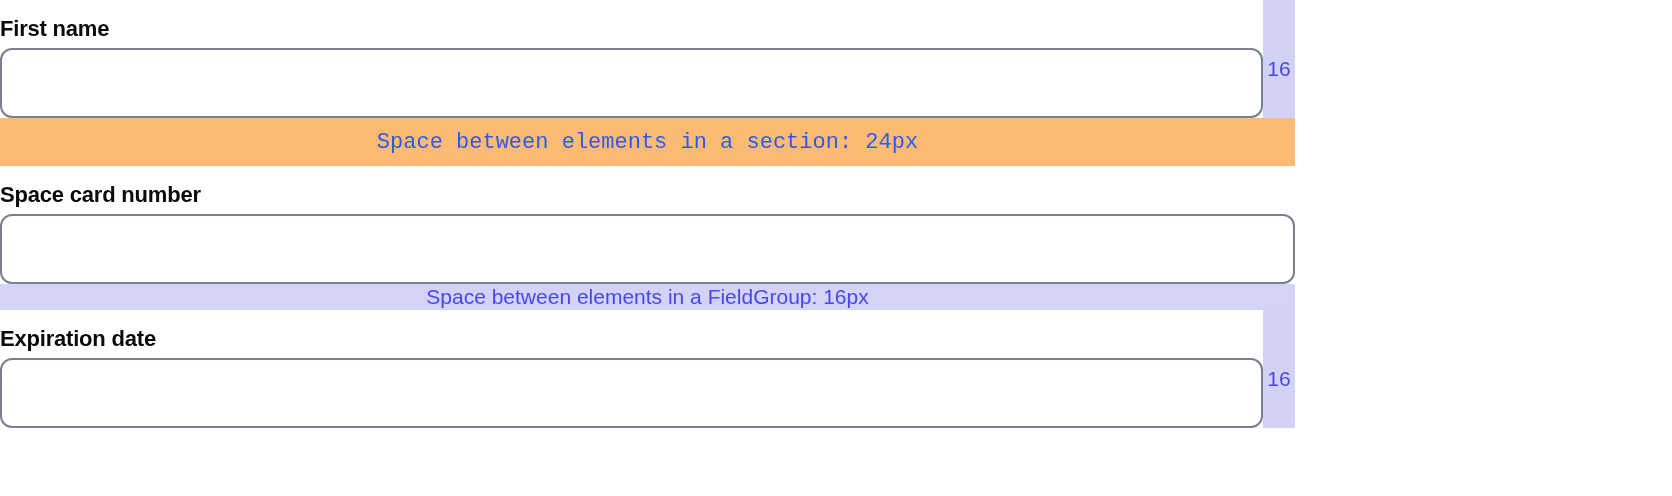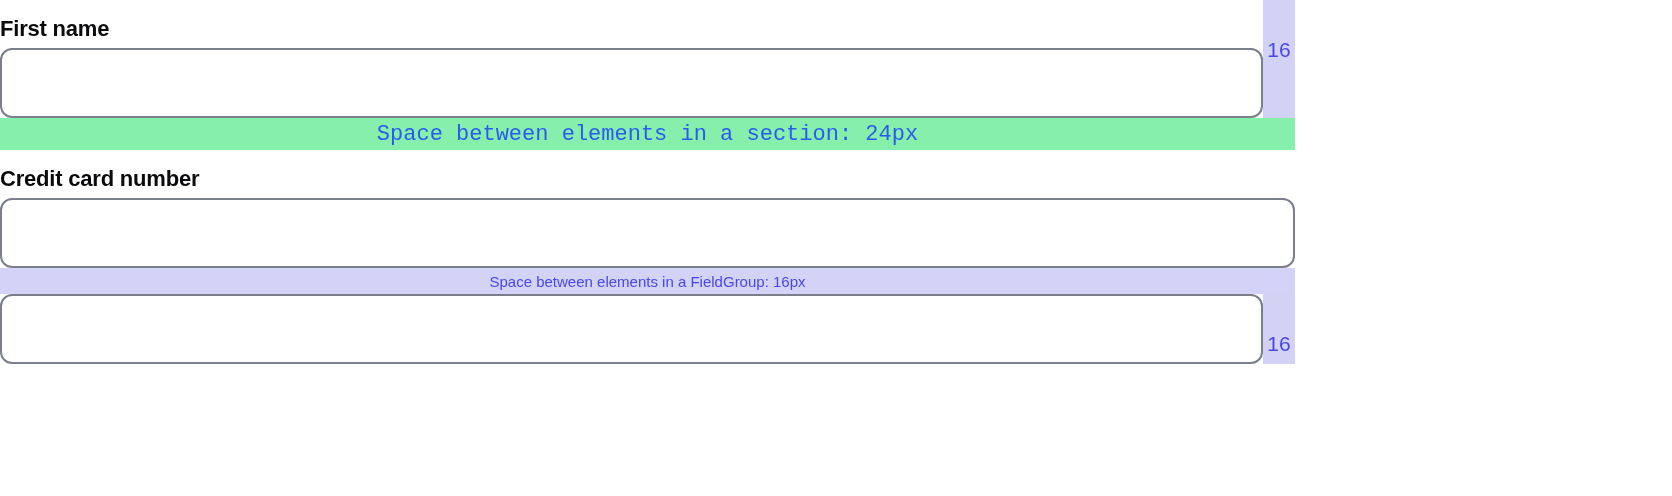--- a/index.html
+++ b/index.html
@@ -81,51 +81,51 @@
     background: #d2d2f5;
     display: flex;
     align-items: flex-start;
     justify-content: center;
   }
   .gap-strip-value {
     font-family: "Liberation Sans", sans-serif;
     font-size: 21px;
     color: #4a47e8;
     line-height: 24px;
-    margin-top: 38px;
+    margin-top: 57px;
     white-space: nowrap;
   }
 
   
   .banner {
     width: 1295px;
     box-sizing: border-box;
     display: flex;
     align-items: center;
     justify-content: center;
   }
   .banner-section {
-    background: #86efac;
-    height: 32px;
+    background: #fdba74;
+    height: 48px;
     align-items: center;
   }
   .banner-section .banner-text {
     font-family: "Liberation Mono", monospace;
     font-size: 22px;
     color: #2a5bf0;
     letter-spacing: 0px;
     white-space: nowrap;
   }
   .banner-fieldgroup {
     background: #d3d3f7;
     height: 26px;
   }
   .banner-fieldgroup .banner-text {
     font-family: "Liberation Sans", sans-serif;
-    font-size: 15px;
+    font-size: 21px;
     color: #4a47e8;
     white-space: nowrap;
   }
 
   
   .field-block {
     width: 1295px;
   }
   .field-block .field-input {
     width: 1295px;
@@ -149,30 +149,31 @@
         <span class="gap-strip-value">16</span>
       </div>
 
     </div>
 
     <div class="banner banner-section">
       <span class="banner-text">Space between elements in a section: 24px</span>
     </div>
 
     <div class="field-block">
-      <div class="field-label">Credit card number</div>
+      <div class="field-label">Space card number</div>
       <input class="field-input" type="text" value="" style="">
     </div>
 
     <div class="banner banner-fieldgroup">
       <span class="banner-text">Space between elements in a FieldGroup: 16px</span>
     </div>
 
     <div class="field-row">
       <div class="field-col">
+        <div class="field-label">Expiration date</div>
         <input class="field-input" type="text" value="" style="">
       </div>
 
       <div class="gap-strip">
         <span class="gap-strip-value">16</span>
       </div>
 
     </div>
 
   </div>

